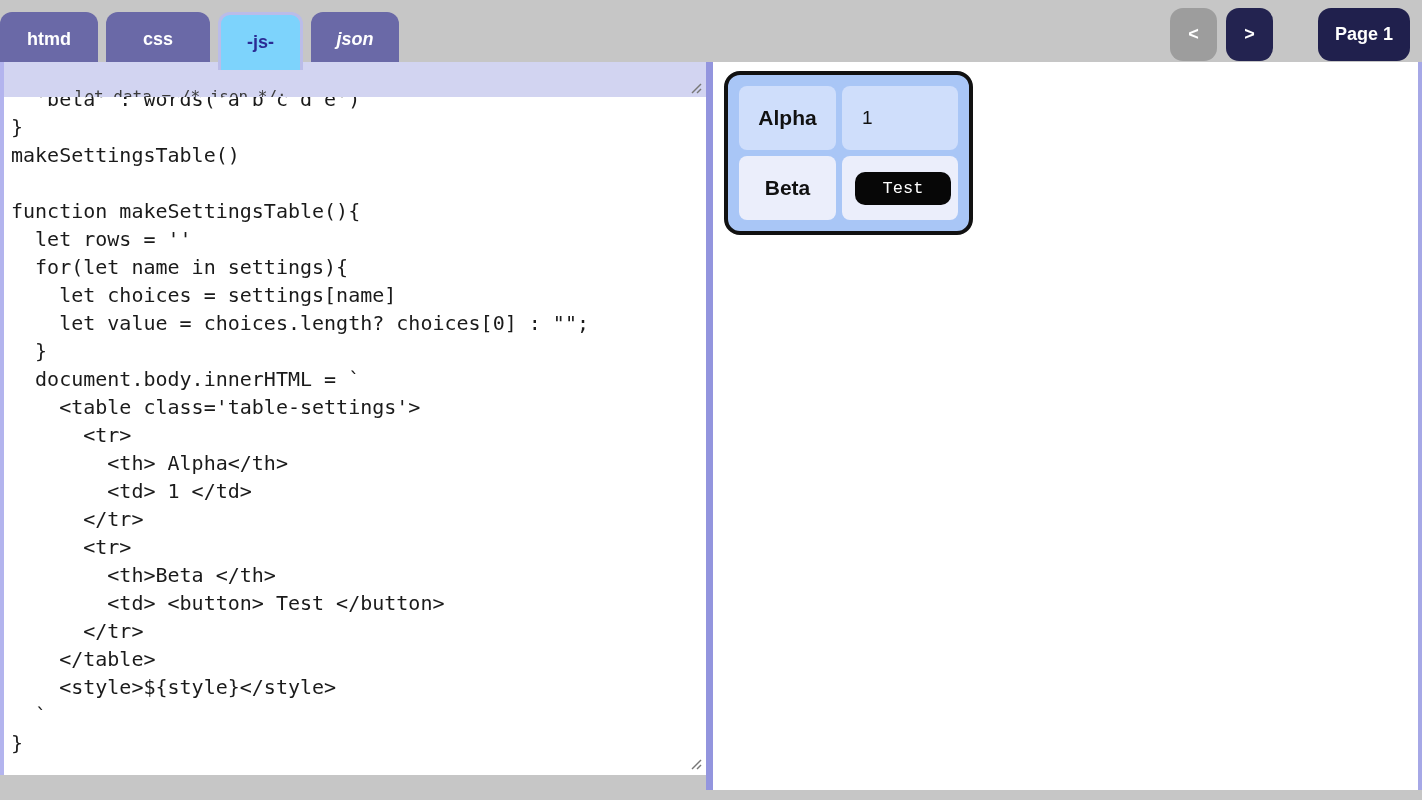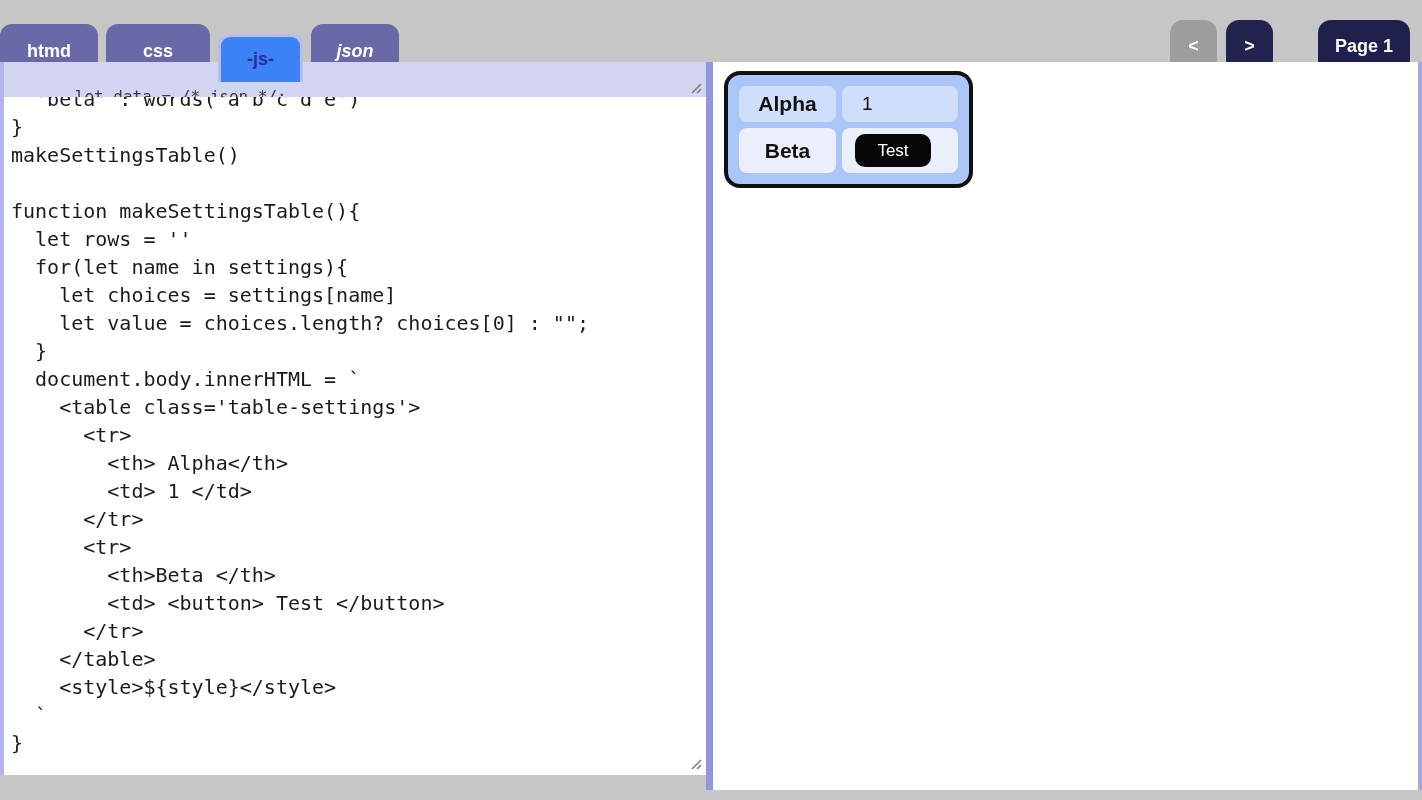--- a/index.html
+++ b/index.html
@@ -4,38 +4,38 @@
 <style>
   * { box-sizing: border-box; margin: 0; padding: 0; }
   html, body { width: 1422px; height: 800px; overflow: hidden; }
   body {
     background: #c6c6c6;
     font-family: "Liberation Sans", sans-serif;
     position: relative;
   }
 
   
-  .topbar { position: absolute; top: 16px; left: 0; width: 1422px; height: 62px; }
+  .topbar { position: absolute; top: 4px; left: 0; width: 1422px; height: 62px; }
   .tabs { position: absolute; left: 0; top: 0; height: 62px; display: flex; align-items: flex-end; gap: 8px; }
   .tab {
     height: 54px; border-radius: 12px 12px 0 0;
     background: #6a69a7; color: #ffffff;
     font-size: 18px; font-weight: bold;
     display: flex; align-items: center; justify-content: center;
     cursor: pointer; border: none; padding: 0;
     font-family: "Liberation Sans", sans-serif;
   }
   .tab.t0 { width: 98px; }
   .tab.t1 { width: 104px; }
   .tab.t2 { width: 85px; }
   .tab.t3 { width: 88px; font-style: italic; }
   .tab.active {
-    background: #3b82f6; color: #2b2b94;
+    background: #7dd3fc; color: #2b2b94;
     border: 3px solid #babce9; border-bottom: none;
-    height: 48px; margin-bottom: -4px; position: relative; z-index: 6;
+    height: 58px; margin-bottom: -4px; position: relative; z-index: 6;
   }
   .pager { position: absolute; right: 12px; top: 4px; display: flex; gap: 9px; }
   .pager button {
     height: 53px; border: none; border-radius: 13px;
     color: #ffffff; font-weight: bold; font-size: 18px;
     font-family: "Liberation Sans", sans-serif; cursor: pointer;
   }
   .btn-prev { width: 47px; background: #9d9d9d; }
   .btn-next { width: 47px; background: #232350; }
   .btn-page { width: 92px; background: #20204d; font-size: 19px; margin-left: 36px; }
@@ -79,32 +79,32 @@
   
   .settings-table {
     display: inline-block; margin: 9px 0 0 11px;
     background: #a9c6f6; border: 4px solid #111111;
     border-radius: 16px; padding: 5px;
   }
   .settings-table table { border-collapse: separate; border-spacing: 6px; }
   .settings-table th, .settings-table td { border-radius: 8px; }
   .settings-table th {
     width: 97px; font-size: 21px; font-weight: bold; color: #111;
-    text-align: center; padding: 6px 4px;
+    text-align: center; padding: 20px 4px;
   }
   .settings-table td { width: 116px; font-size: 19px; color: #111; text-align: left; }
   .row-blue  th, .row-blue  td { background: #cfdefb; }
   .row-light th, .row-light td { background: #ebeefb; margin-left: 8px; }
   .cell-value { padding-left: 20px; }
   .cell-button { padding: 6px 0 6px 13px; }
   .test-button {
-    display: block; width: 76px; height: 33px;
+    display: block; width: 96px; height: 33px;
     background: #070707; color: #ffffff;
     border: none; border-radius: 10px;
-    font-size: 17px; font-family: Liberation Sans, sans-serif;
+    font-size: 17px; font-family: Liberation Mono, monospace;
     cursor: pointer;
   }
 </style>
 </head>
 <body>
 
 <div class="topbar">
   <div class="tabs">
     <button class="tab t0">htmd</button>
     <button class="tab t1">css</button>

